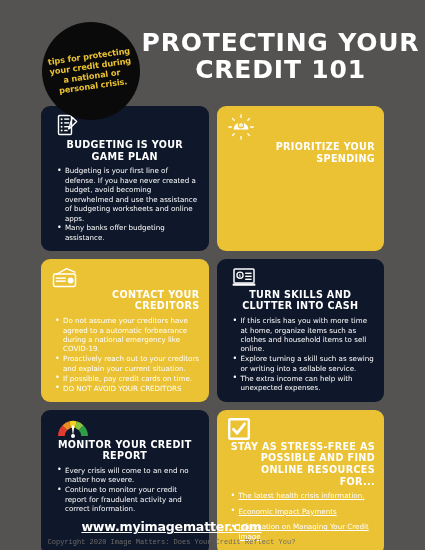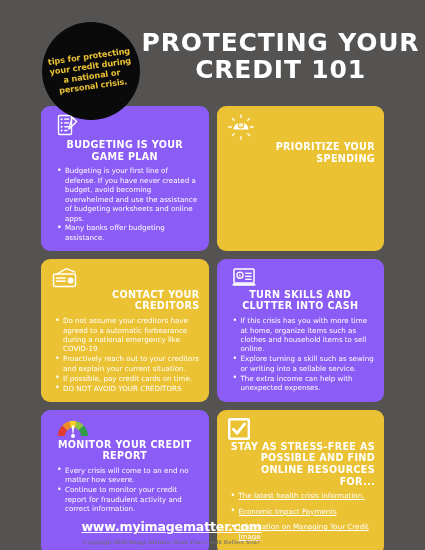--- a/index.html
+++ b/index.html
@@ -75,21 +75,21 @@
     padding: 0 41px 0 41px;
   }
 
   .card {
     border-radius: 9px;
     padding: 8px 9px 8px 9px;
     overflow: hidden;
     position: relative;
   }
 
-  .card.dark  { background: #8b5cf6; color: #ffffff; }
+  .card.dark  { background: #0f172a; color: #ffffff; }
   .card.gold  { background: #EBC233; color: #ffffff; }
 
   .card-icon {
     display: block;
     margin-bottom: 1px;
   }
   .card.dark .card-icon { margin-left: 6px; }
   .card.gold .card-icon { margin-left: 2px; }
 
   .card-title {
@@ -145,21 +145,21 @@
     letter-spacing: -0.2px;
     display: block;
     font-family: "DejaVu Sans", sans-serif;
   }
 
   #copyright {
     color: #6e6c6a;
     font-size: 7px;
     margin-top: 4px;
     display: block;
-    font-family: Liberation Serif, serif;
+    font-family: Liberation Mono, monospace;
   }
 
   svg { display: block; }
 </style>
 </head>
 <body>
 
 <div id="header">
 
   <div id="badge-circle">

